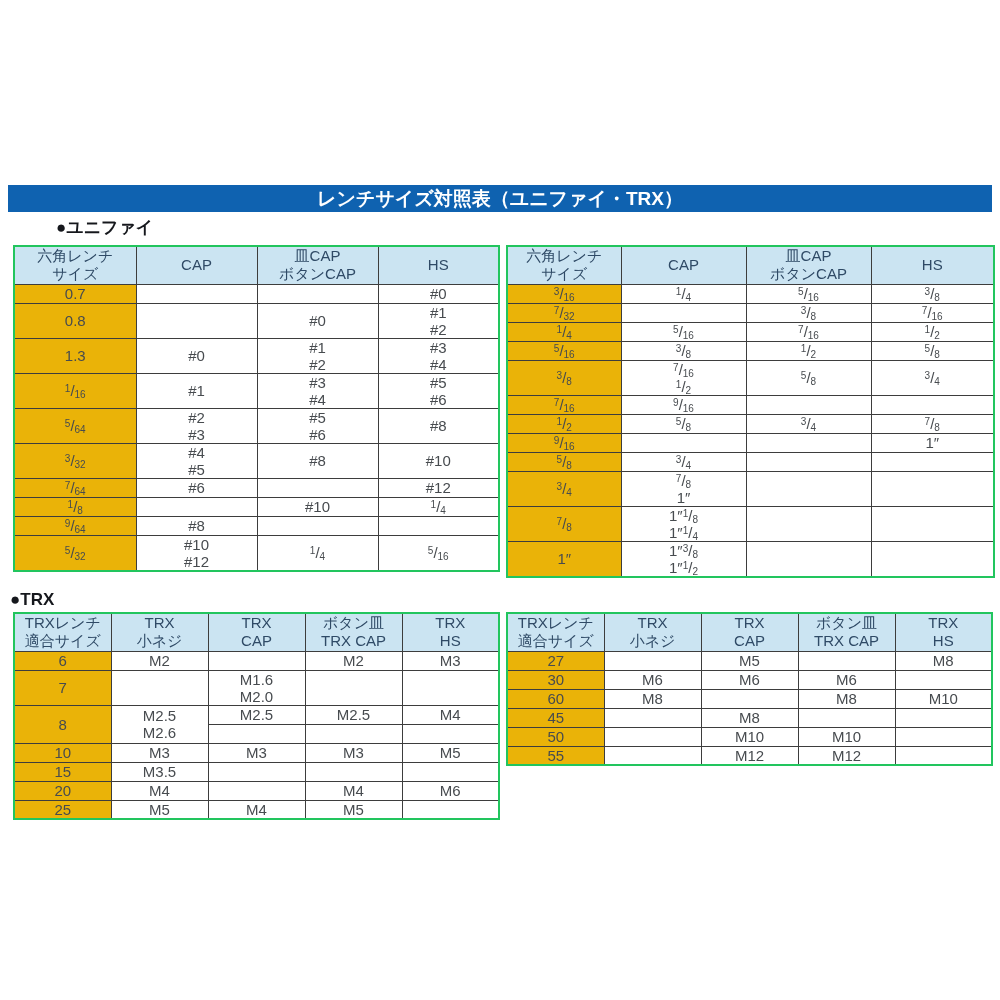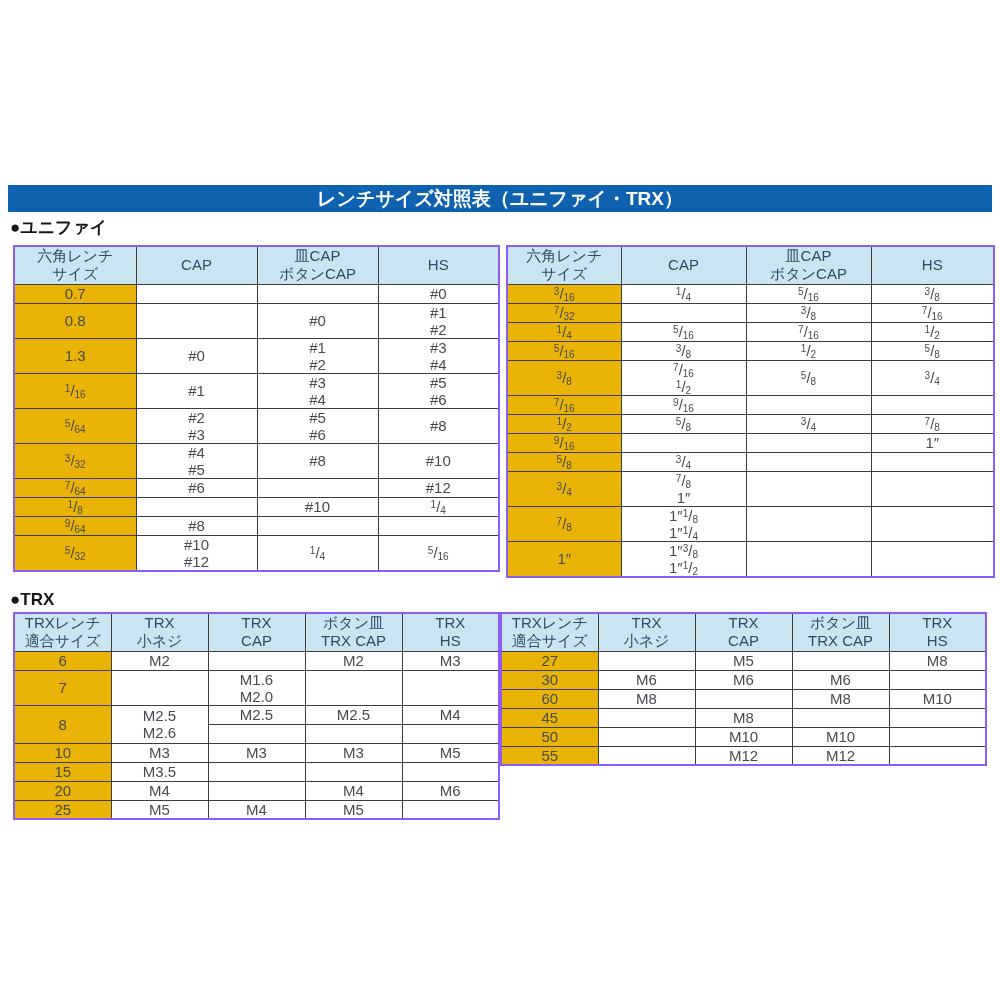--- a/index.html
+++ b/index.html
@@ -9,26 +9,26 @@
     font-family:"Liberation Sans","DejaVu Sans",sans-serif; overflow:hidden;padding-left:8px;
   }
   .title-bar {
     position:absolute; left:8px; top:185px; width:984px; height:27px;
     background:#0f62b0; color:#ffffff; font-weight:bold; font-size:19px;
     display:flex; align-items:center; justify-content:center;
   }
   .section-label {
     position:absolute; left:10px; font-weight:bold; font-size:17px; color:#15171c;
   }
-  #label-unify { top:216px; }
+  #label-unify { top:216px;margin-left:46px; }
   #label-trx  { top:590px; }
   .tables-row { position:absolute; left:13px; display:flex; align-items:flex-start; }
   #tables-unify { top:245px; gap:6px; }
-  #tables-trx   { top:612px; gap:0; }
-  table { border-collapse:collapse; table-layout:fixed; border:2px solid #8b5cf6; background:#ffffff; }
+  #tables-trx   { top:612px; gap:6px; }
+  table { border-collapse:collapse; table-layout:fixed; border:2px solid #22c55e; background:#ffffff; }
   th, td {
     border:1px solid #3d3d3d; text-align:center; vertical-align:middle;
     padding:0 2px; overflow:hidden;
   }
   th {
     background:#cbe4f2; color:#2f4a66; font-weight:normal;
     font-size:15px; line-height:18px; height:38px;
   }
   td {
     color:#474b4f; font-size:15px; line-height:17px; height:19px;

